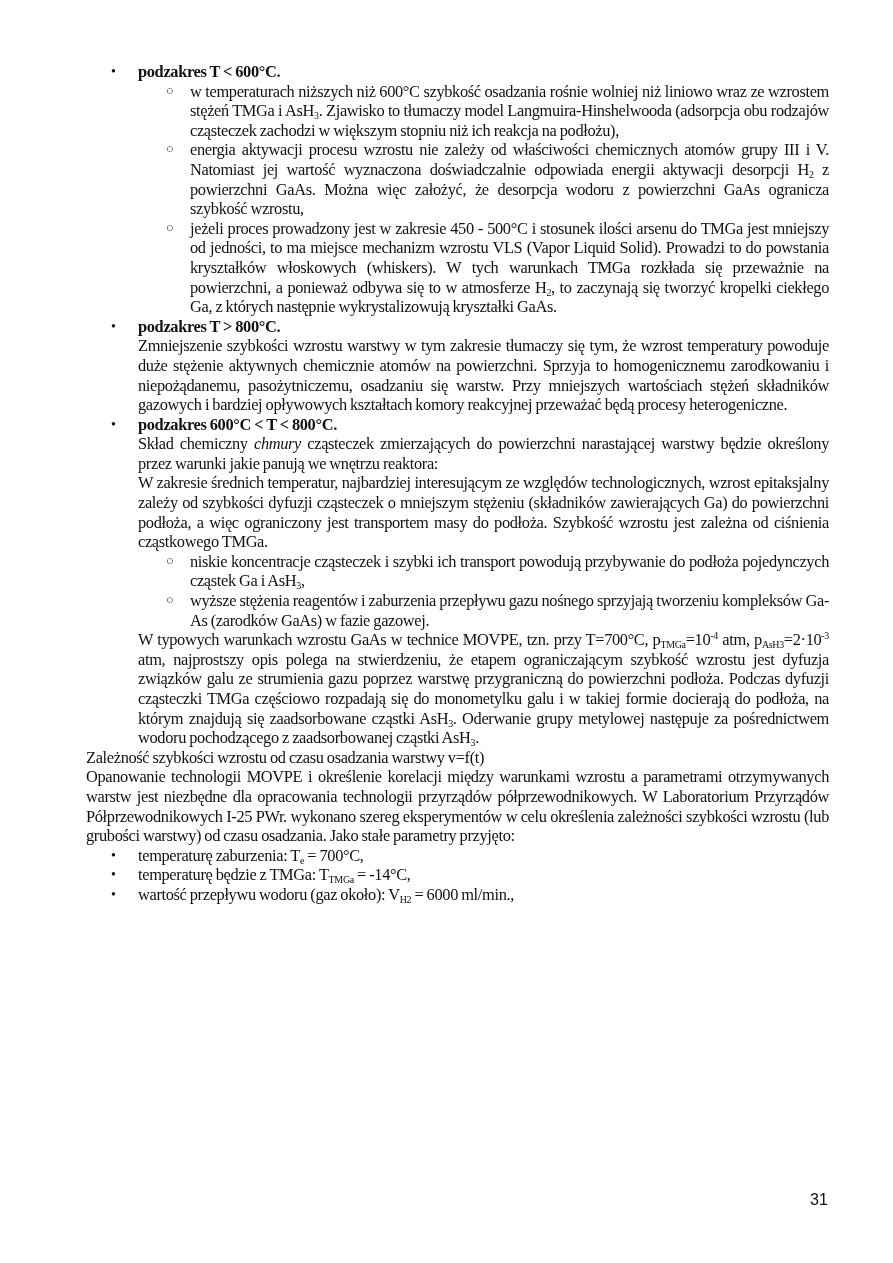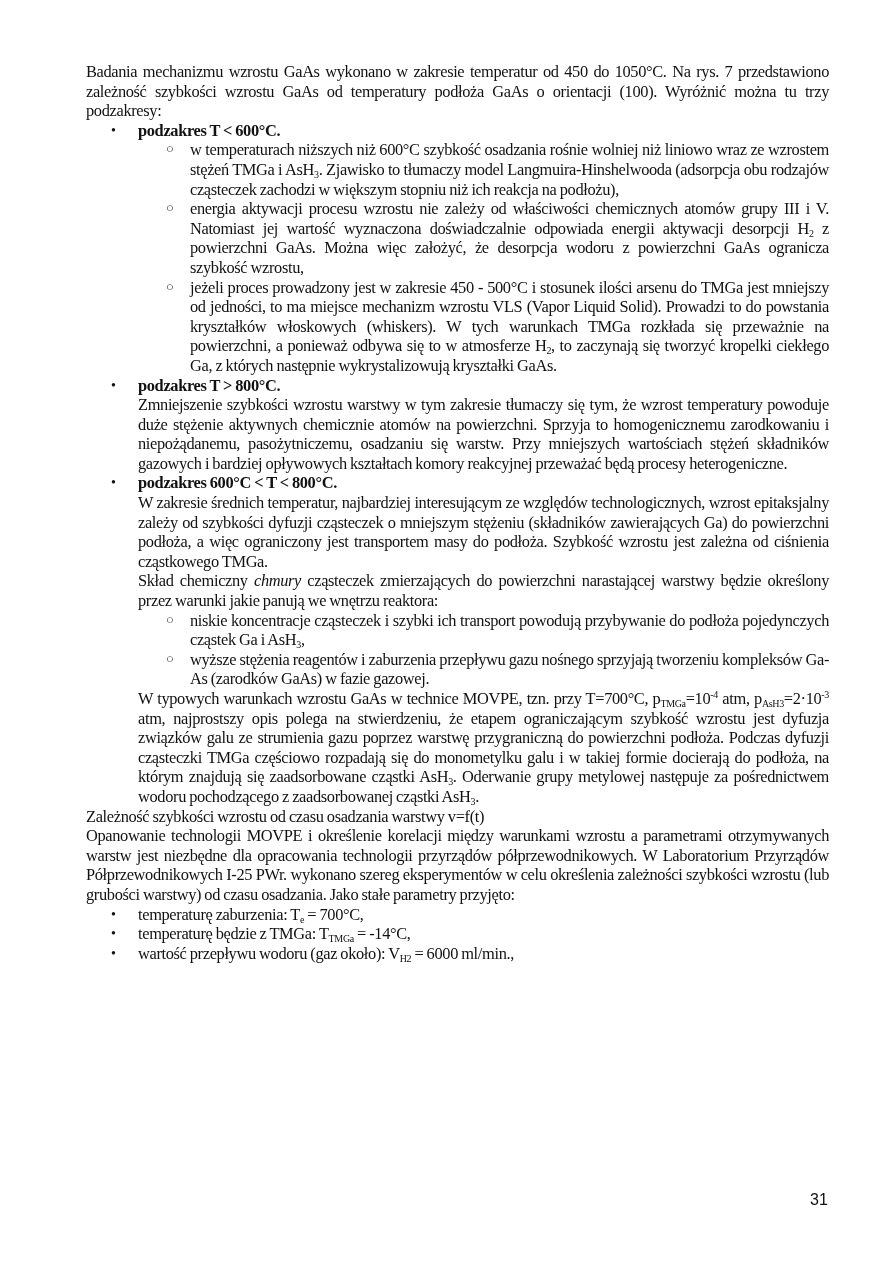--- a/index.html
+++ b/index.html
@@ -19,21 +19,20 @@
   b { font-weight: bold; }
   .heading { font-weight: normal; }
   sub { font-size: 10px; line-height: 0; vertical-align: -3px; }
   sup { font-size: 10px; line-height: 0; vertical-align: 6px; }
   .page-num { position: absolute; left: 810px; top: 1191px; font-family: Liberation Sans, sans-serif; font-size: 16px; color: #111; }
 </style>
 </head>
 <body>
 
 <div class="page">
-  <p>Badania mechanizmu wzrostu GaAs wykonano w zakresie temperatur od 450 do 1050°C. Na rys. 7 przedstawiono zależność szybkości wzrostu GaAs od temperatury podłoża GaAs o orientacji (100). Wyróżnić można tu trzy podzakresy:</p>
 
   <div class="bullet-l1">
     <span class="dot">•</span>
     <b>podzakres T &lt; 600°C.</b>
   </div>
   <div class="bullet-l2">
     <span class="ring">○</span>
     <p><span>w temperaturach niższych niż 600°C szybkość osadzania rośnie wolniej niż liniowo wraz ze wzrostem stężeń TMGa i AsH</span><sub>3</sub><span>. Zjawisko to tłumaczy model Langmuira-Hinshelwooda (adsorpcja obu rodzajów cząsteczek zachodzi w większym stopniu niż ich reakcja na podłożu),</span></p>
   </div>
   <div class="bullet-l2">
@@ -48,22 +47,22 @@
   <div class="bullet-l1">
     <span class="dot">•</span>
     <b>podzakres T &gt; 800°C.</b>
   </div>
   <p class="indent">Zmniejszenie szybkości wzrostu warstwy w tym zakresie tłumaczy się tym, że wzrost temperatury powoduje duże stężenie aktywnych chemicznie atomów na powierzchni. Sprzyja to homogenicznemu zarodkowaniu i niepożądanemu, pasożytniczemu, osadzaniu się warstw. Przy mniejszych wartościach stężeń składników gazowych i bardziej opływowych kształtach komory reakcyjnej przeważać będą procesy heterogeniczne.</p>
 
   <div class="bullet-l1">
     <span class="dot">•</span>
     <b>podzakres 600°C &lt; T &lt; 800°C.</b>
   </div>
+  <p class="indent"><span>Skład chemiczny </span><i>chmury</i><span> cząsteczek zmierzających do powierzchni narastającej warstwy będzie określony przez warunki jakie panują we wnętrzu reaktora:</span></p>
   <p class="indent">W zakresie średnich temperatur, najbardziej interesującym ze względów technologicznych, wzrost epitaksjalny zależy od szybkości dyfuzji cząsteczek o mniejszym stężeniu (składników zawierających Ga) do powierzchni podłoża, a więc ograniczony jest transportem masy do podłoża. Szybkość wzrostu jest zależna od ciśnienia cząstkowego TMGa.</p>
-  <p class="indent"><span>Skład chemiczny </span><i>chmury</i><span> cząsteczek zmierzających do powierzchni narastającej warstwy będzie określony przez warunki jakie panują we wnętrzu reaktora:</span></p>
   <div class="bullet-l2">
     <span class="ring">○</span>
     <p><span>niskie koncentracje cząsteczek i szybki ich transport powodują przybywanie do podłoża pojedynczych cząstek Ga i AsH</span><sub>3</sub><span>,</span></p>
   </div>
   <div class="bullet-l2">
     <span class="ring">○</span>
     <p><span>wyższe stężenia reagentów i zaburzenia przepływu gazu nośnego sprzyjają tworzeniu kompleksów Ga-As (zarodków GaAs) w fazie gazowej.</span></p>
   </div>
   <p class="indent"><span class="indent-t">W typowych warunkach wzrostu GaAs w technice MOVPE, tzn. przy T=700°C, p</span><sub>TMGa</sub><span>=10</span><sup>-4</sup><span> atm, p</span><sub>AsH3</sub><span>=2·10</span><sup>-3</sup><span> atm, najprostszy opis polega na stwierdzeniu, że etapem ograniczającym szybkość wzrostu jest dyfuzja związków galu ze strumienia gazu poprzez warstwę przygraniczną do powierzchni podłoża. Podczas dyfuzji cząsteczki TMGa częściowo rozpadają się do monometylku galu i w takiej formie docierają do podłoża, na którym znajdują się zaadsorbowane cząstki AsH</span><sub>3</sub><span>. Oderwanie grupy metylowej następuje za pośrednictwem wodoru pochodzącego z zaadsorbowanej cząstki AsH</span><sub>3</sub><span>.</span></p>
 

